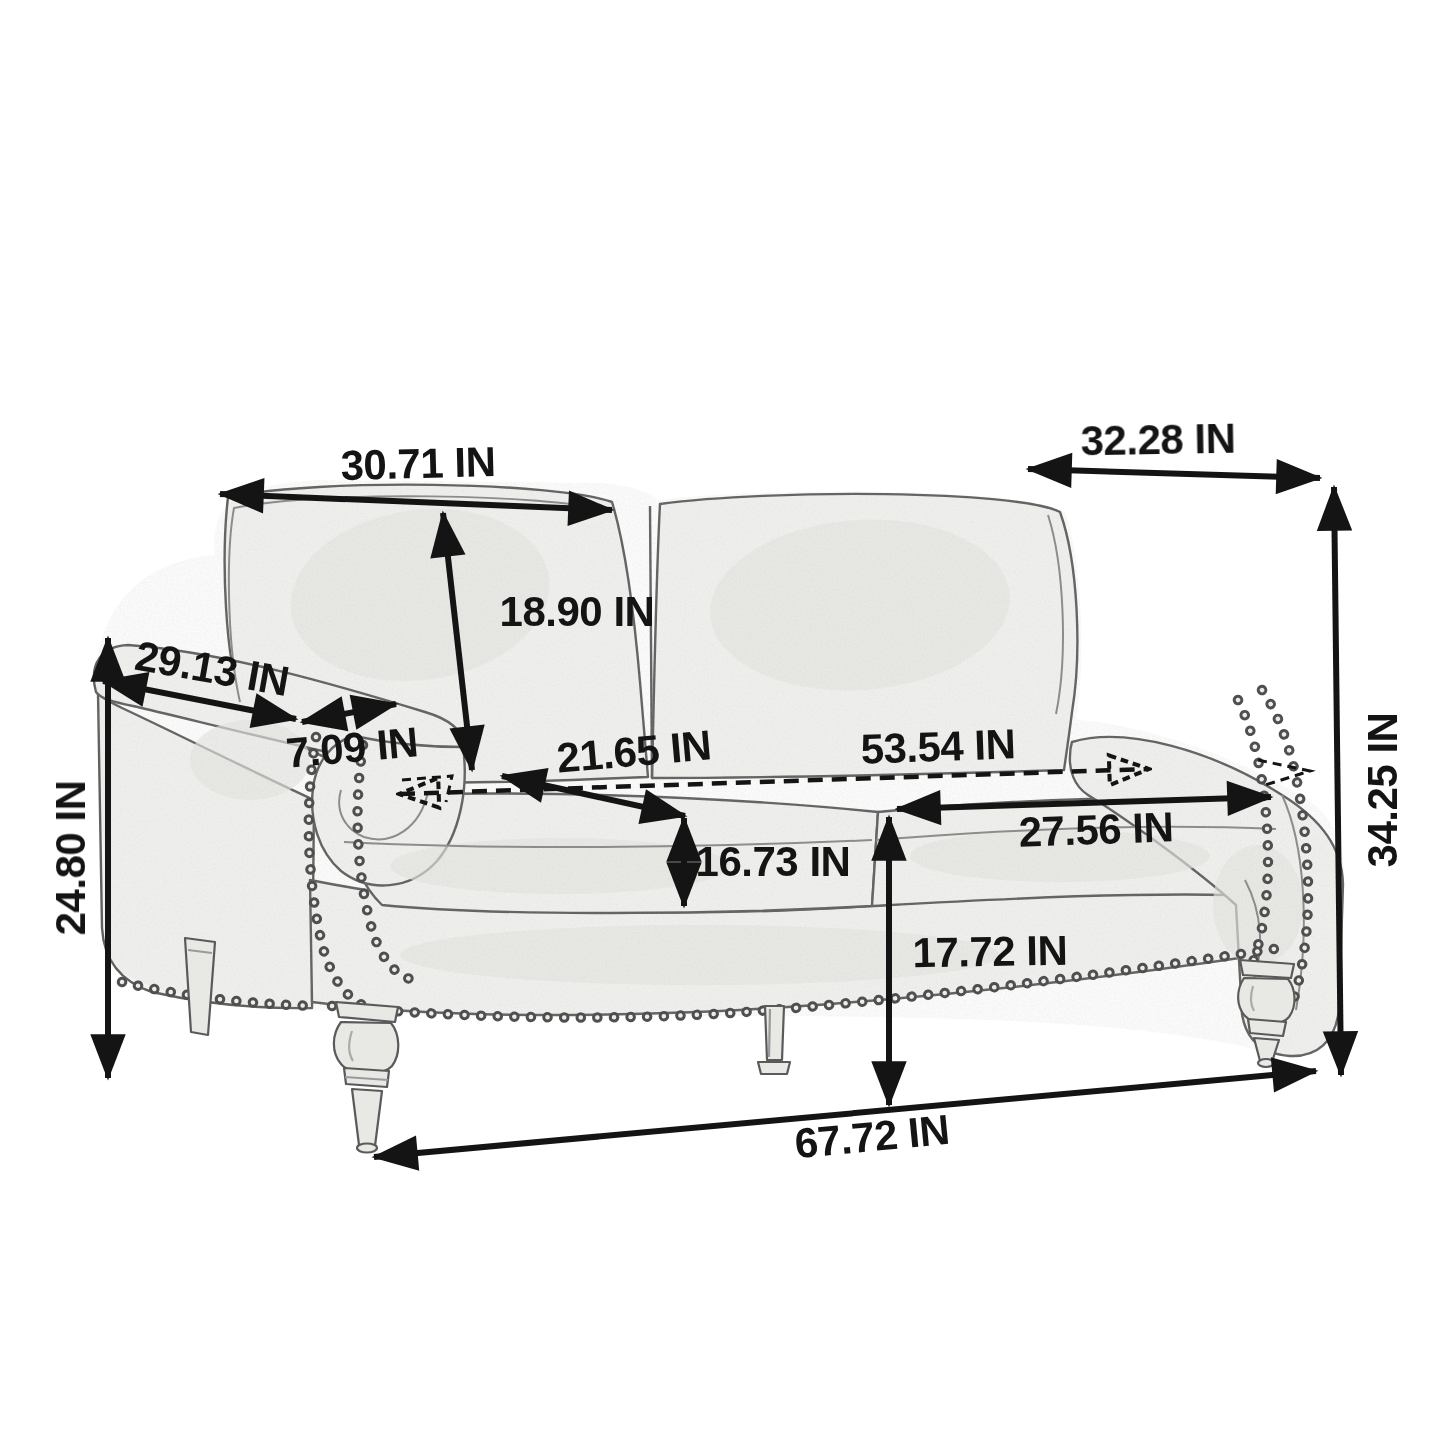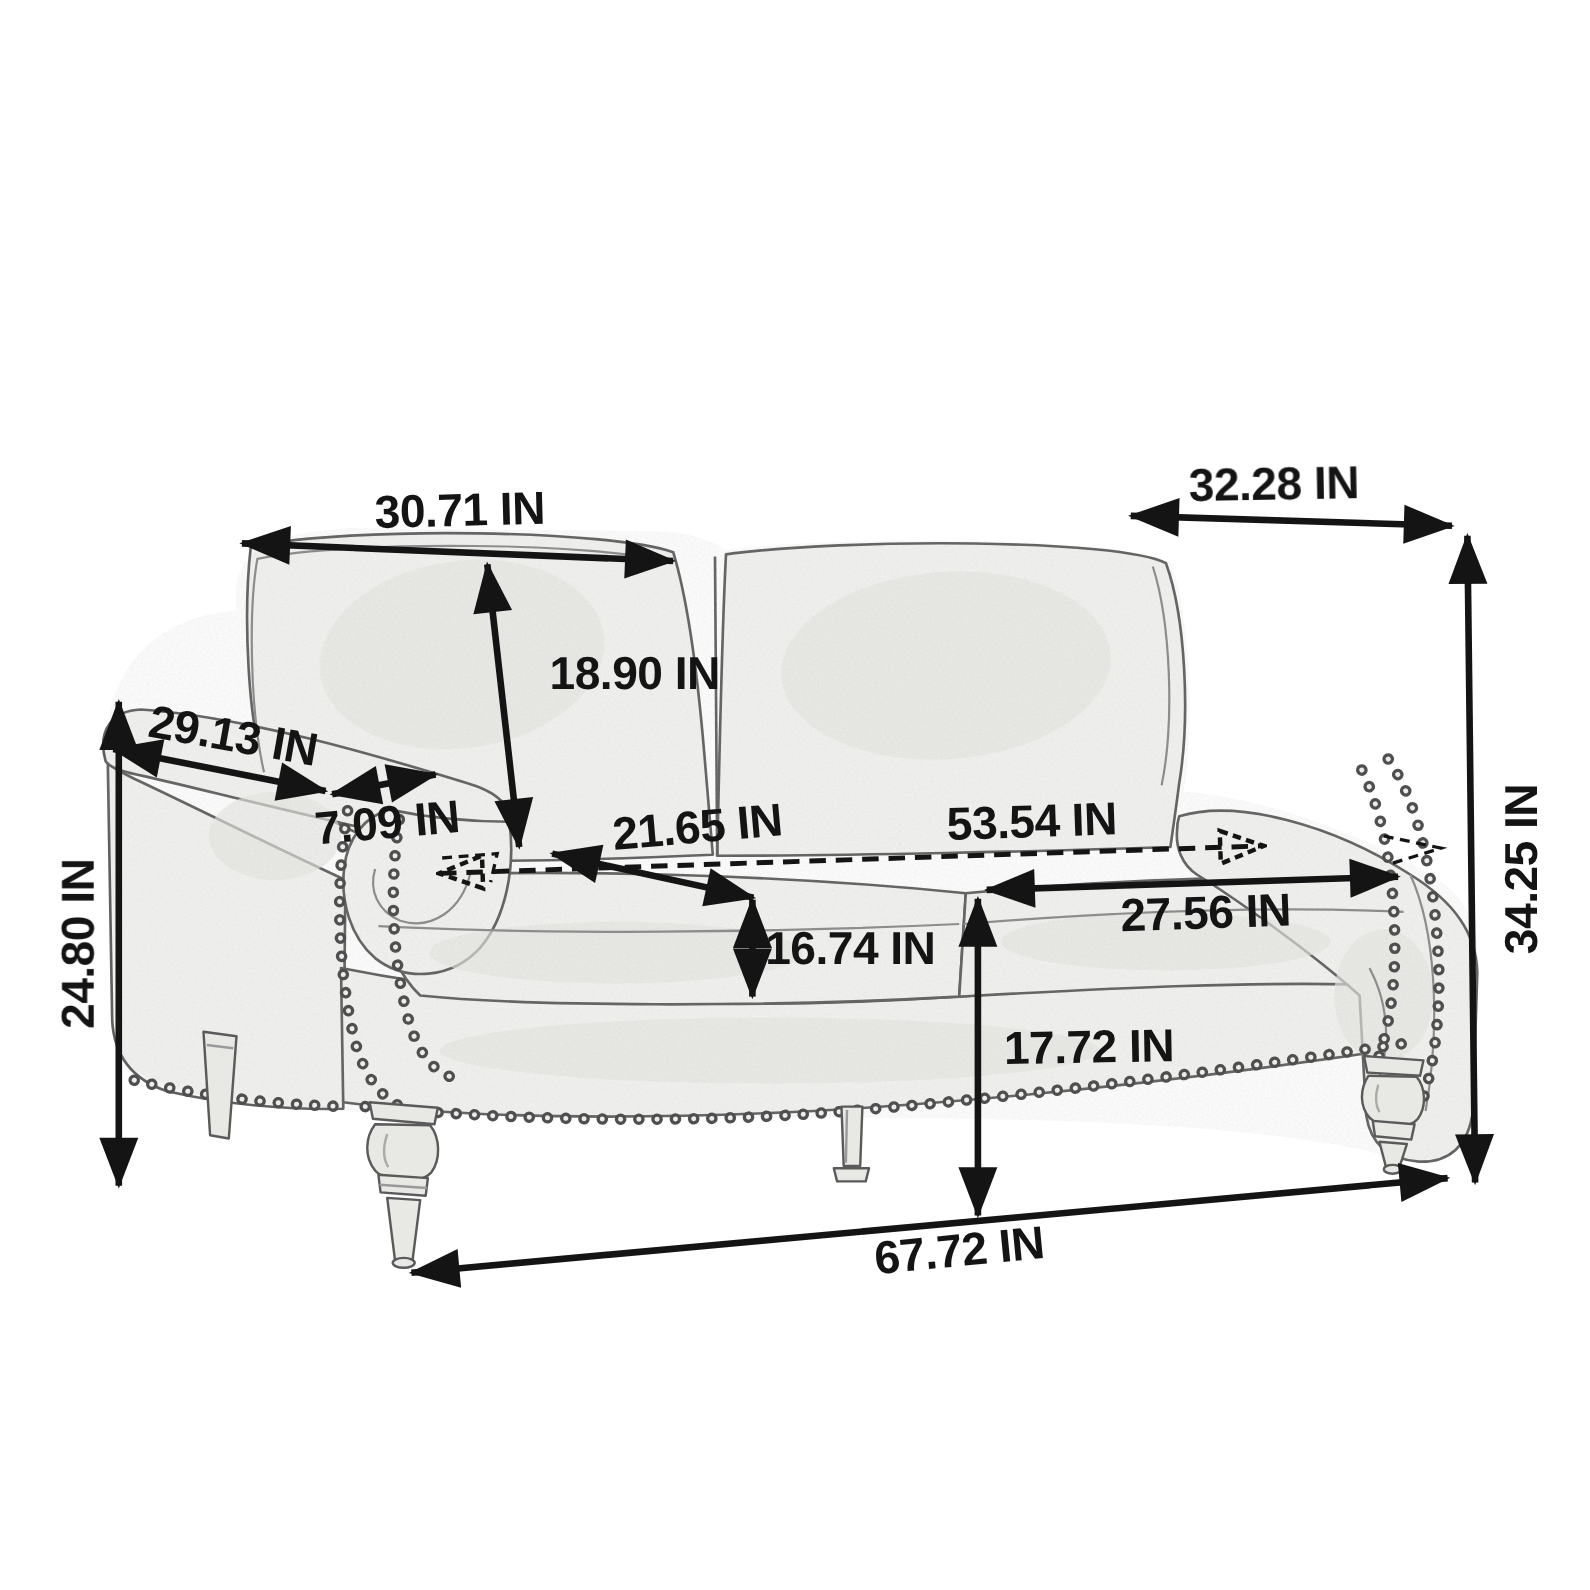--- a/index.html
+++ b/index.html
@@ -157,19 +157,19 @@
   </svg>
 
   <div class="dim-label" style="left: 418px; top: 464px; --r: -1.5deg; color: rgb(20, 20, 20);">30.71 IN</div>
   <div class="dim-label" style="left: 1158px; top: 440px; --r: -1deg; color: rgb(20, 20, 20);">32.28 IN</div>
   <div class="dim-label" style="left: 577px; top: 612px; --r: 0deg; color: rgb(20, 20, 20);">18.90 IN</div>
   <div class="dim-label" style="left: 212px; top: 669px; --r: 10deg; color: rgb(20, 20, 20);">29.13 IN</div>
   <div class="dim-label" style="left: 352px; top: 748px; --r: -5deg; color: rgb(20, 20, 20);">7.09 IN</div>
   <div class="dim-label" style="left: 634px; top: 752px; --r: -5deg; color: rgb(20, 20, 20);">21.65 IN</div>
   <div class="dim-label" style="left: 938px; top: 747px; --r: -2deg; color: rgb(20, 20, 20);">53.54 IN</div>
   <div class="dim-label" style="left: 1096px; top: 830px; --r: -2deg; color: rgb(20, 20, 20);">27.56 IN</div>
-  <div class="dim-label" style="left: 773px; top: 862px; --r: 0deg; color: rgb(20, 20, 20);">16.74 IN</div>
+  <div class="dim-label" style="left: 773px; top: 862px; --r: 0deg; color: rgb(20, 20, 20);">16.73 IN</div>
   <div class="dim-label" style="left: 990px; top: 952px; --r: -1deg; color: rgb(20, 20, 20);">17.72 IN</div>
   <div class="dim-label" style="left: 872px; top: 1137px; --r: -5.5deg; color: rgb(20, 20, 20);">67.72 IN</div>
   <div class="dim-label" style="left: 71px; top: 858px; --r: -90deg; color: rgb(20, 20, 20);">24.80 IN</div>
   <div class="dim-label" style="left: 1383px; top: 790px; --r: -90deg; color: rgb(20, 20, 20);">34.25 IN</div>
 
 </div>
 
 </body></html>

